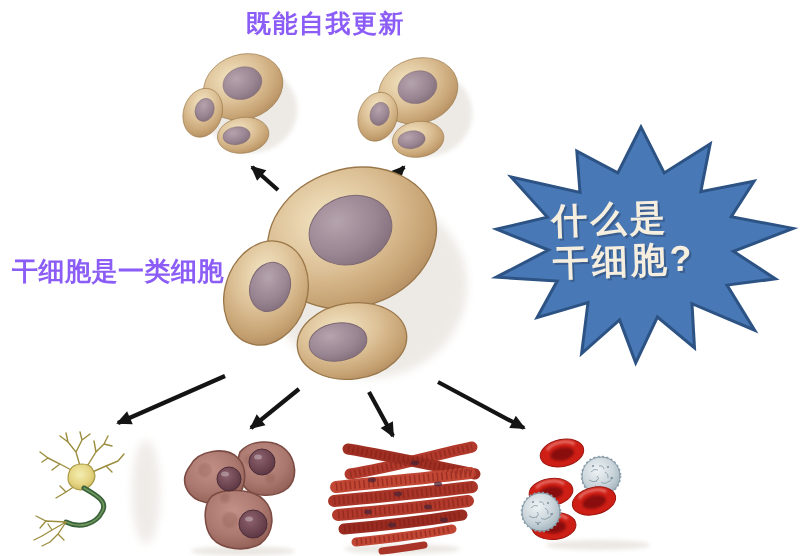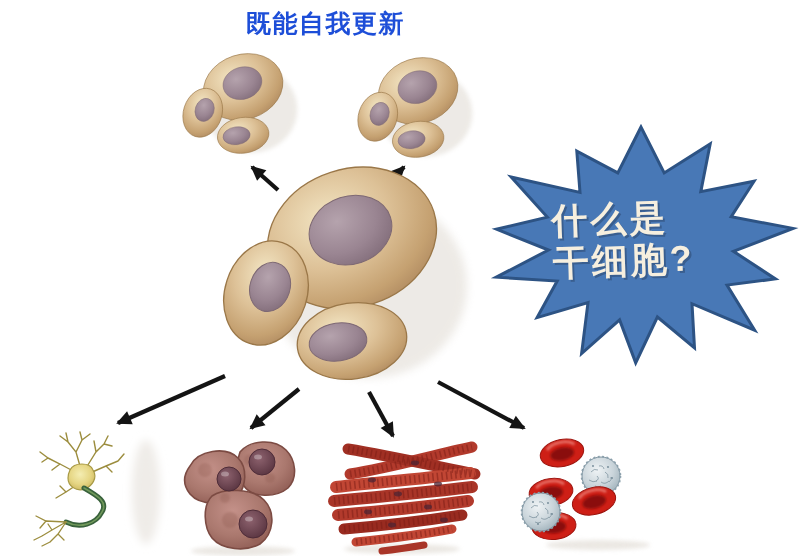--- a/index.html
+++ b/index.html
@@ -1,19 +1,19 @@
 <!DOCTYPE html>
 <html><head>
 <meta charset="utf-8">
 <style>
   html,body{margin:0;padding:0;background:#fff;}
   .canvas{position:relative;width:800px;height:556px;background:#ffffff;overflow:hidden;
           font-family:"Liberation Sans","DejaVu Sans",sans-serif;}
   .artwork{position:absolute;left:0;top:0;}
-  .lbl{position:absolute;color:#1d4ed8;font-family:"Liberation Serif","DejaVu Serif",serif;
+  .lbl{position:absolute;color:#8b5cf6;font-family:"Liberation Serif","DejaVu Serif",serif;
        font-weight:700;white-space:nowrap;}
   .lbl-top{left:246px;top:7px;font-size:25px;letter-spacing:1.5px;}
   .lbl-left{left:12px;top:254px;font-size:26px;letter-spacing:0.5px;}
   .burst-text{position:absolute;left:552px;top:198px;font-weight:700;font-size:36px;
        line-height:42px;letter-spacing:3px;color:#f6efdf;transform:rotate(-2deg);
        text-shadow:2px 2px 0 rgba(40,62,96,0.45);white-space:nowrap;}
 </style>
 </head>
 <body>
 
@@ -192,17 +192,18 @@
       <use href="#rbc" transform="translate(562,453) rotate(-12)"></use>
       <use href="#wbc" transform="translate(601,476)"></use>
       <use href="#rbc" transform="translate(594,501) rotate(-14)"></use>
       <use href="#rbc" transform="translate(551,492) rotate(-8)"></use>
       <use href="#rbc" transform="translate(554,526) rotate(-5)"></use>
       <use href="#wbc" transform="translate(541,512)"></use>
     </g>
   </svg>
 
   <div class="lbl lbl-top">既能自我更新</div>
+  <div class="lbl lbl-left">干细胞是一类细胞</div>
   <div class="burst-text">
     <div>什么是</div>
     <div>干细胞?</div>
   </div>
 </div>
 
 </body></html>

